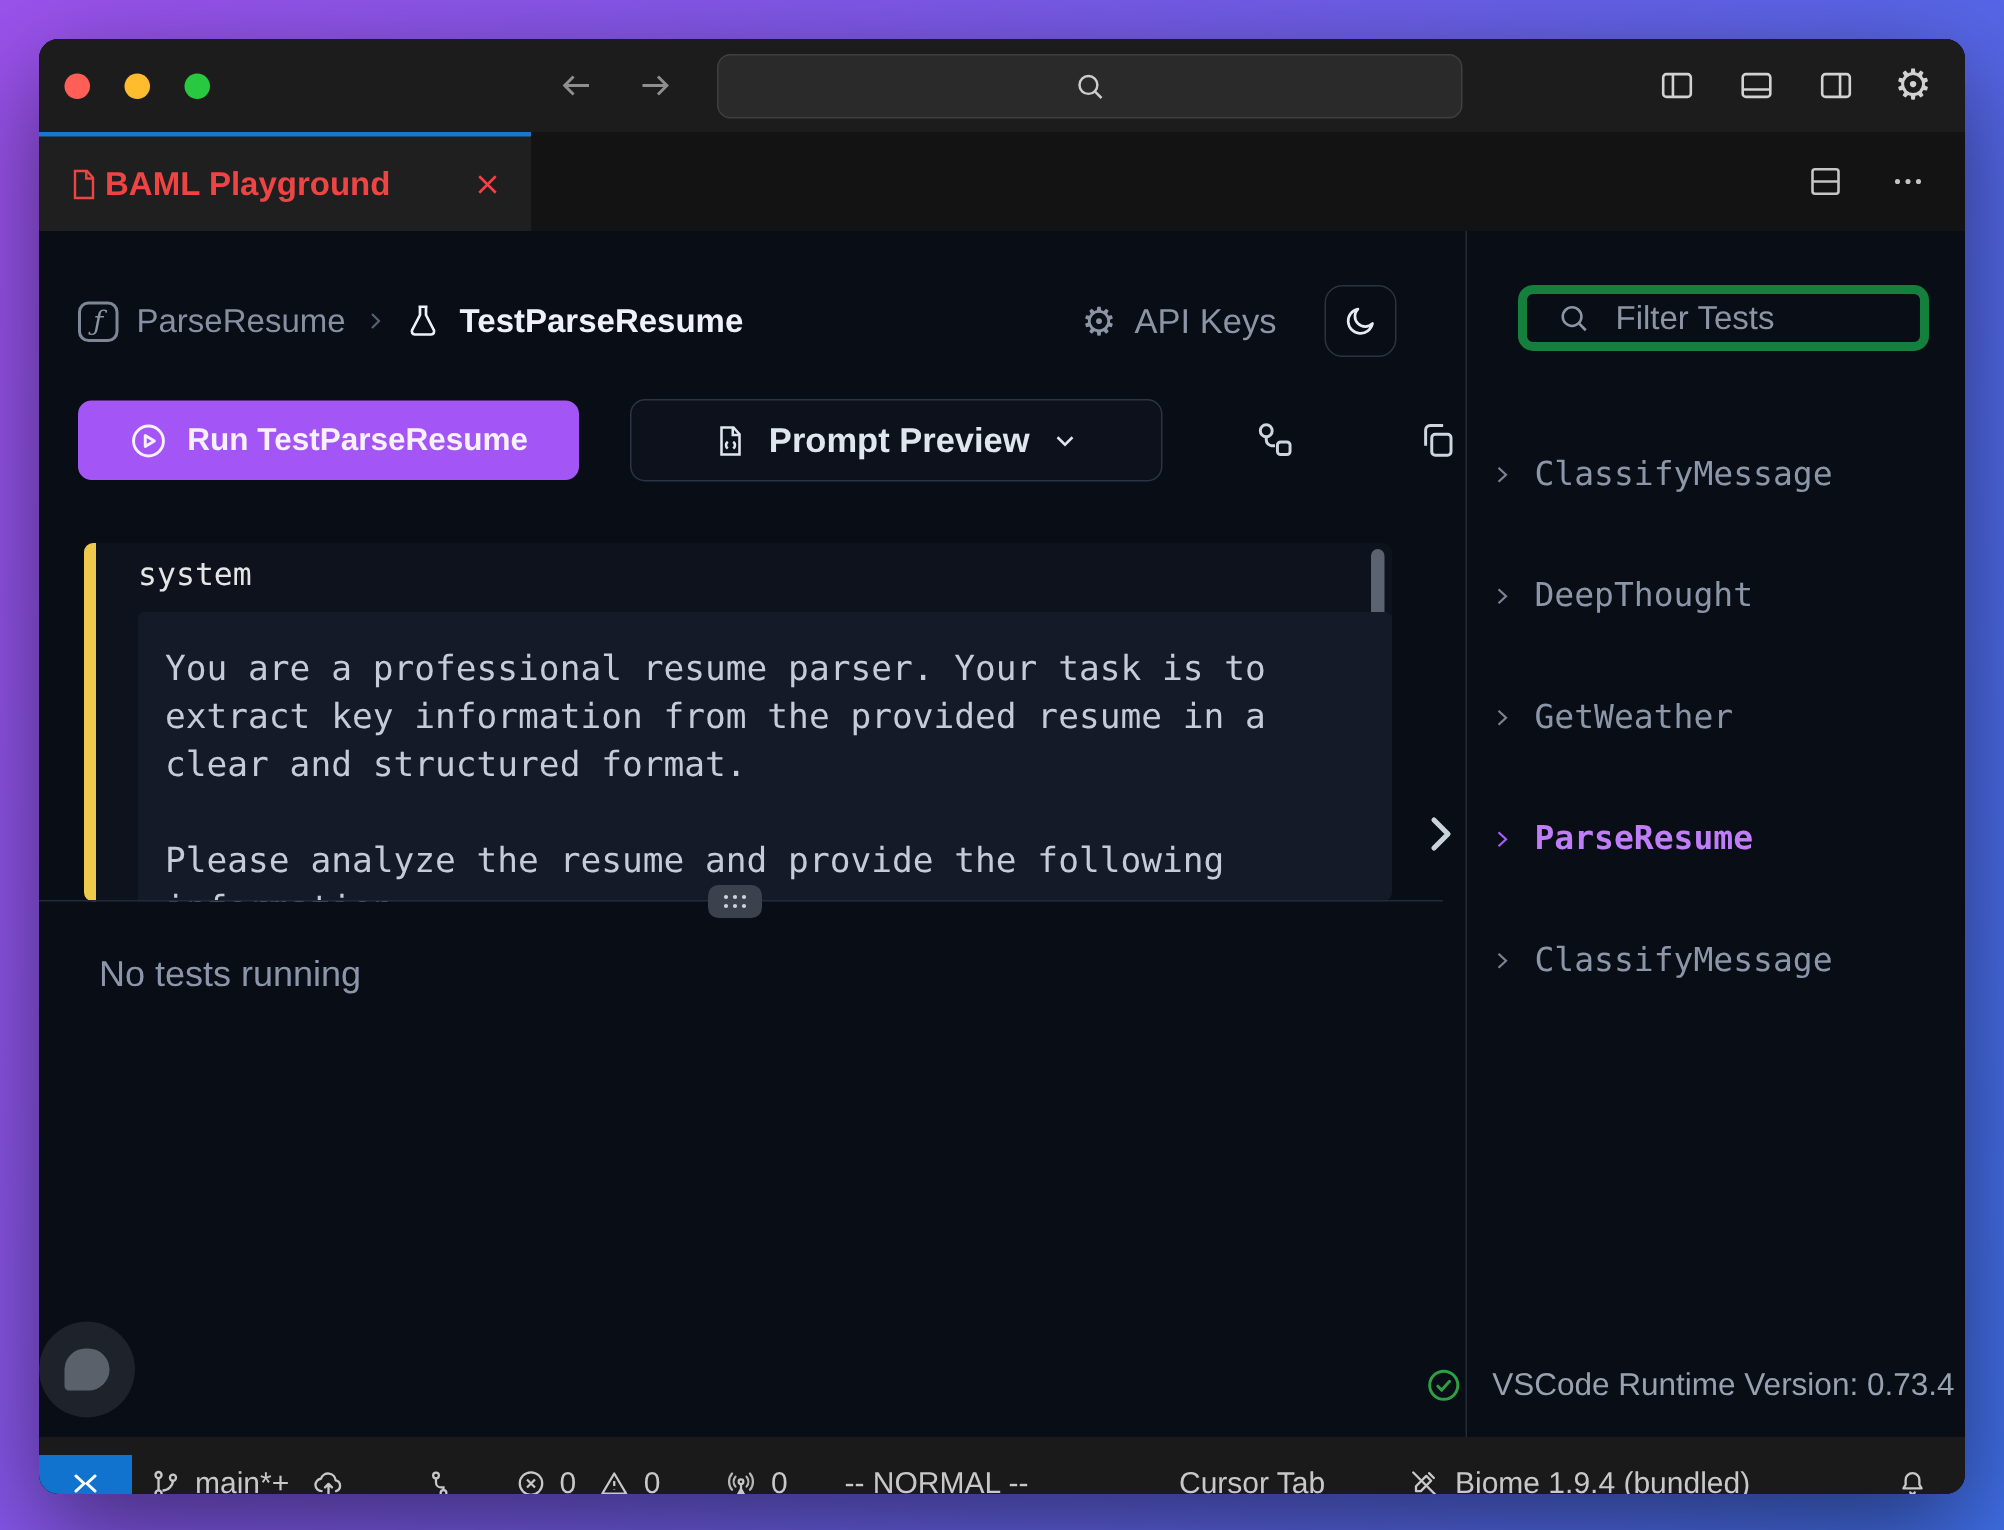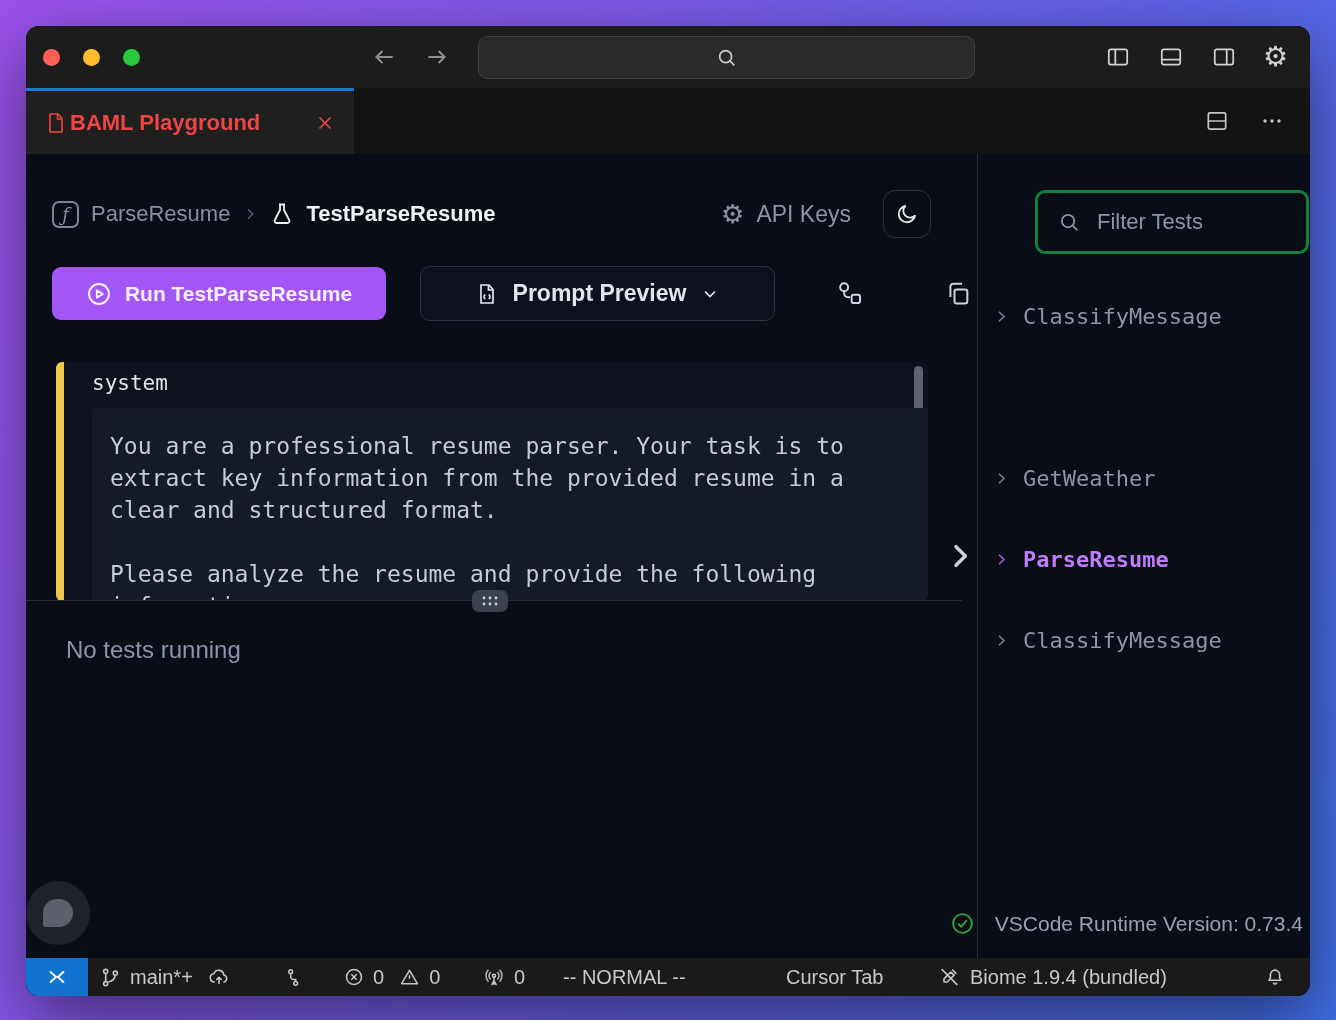--- a/index.html
+++ b/index.html
@@ -89,36 +89,36 @@
 
   .no-tests { position:absolute; left:40px; top:482px; color:#8b96ab; font-size:24px; }
 
   .chat-bubble-btn { position:absolute; left:0px; top:727px; width:64px; height:64px; border-radius:50%;
     background:#1e222a; display:flex; align-items:center; justify-content:center; }
   .chat-blob { width:30px; height:28px; background:#5a616b; border-radius:14px 14px 14px 3px; }
 
   .runtime-check { position:absolute; left:924px; top:757px; color:#2ea043; }
 
   
-  .filter-box { position:absolute; left:34px; top:36px; width:274px; height:64px;
-    border:3px solid #15803d; border-radius:10px; display:flex; align-items:center; gap:16px; padding:0 20px;margin-left:23px; }
+  .filter-box { position:absolute; left:34px; top:36px; width:274px; height:44px;
+    border:6px solid #15803d; border-radius:10px; display:flex; align-items:center; gap:16px; padding:0 20px; }
   .filter-box input { flex:1; background:transparent; border:none; outline:none;
     color:#aeb8c8; font-size:22px; font-family:"Liberation Sans",sans-serif; }
   .filter-box input::placeholder { color:#8b95a6; }
   .filter-search-icon { color:#8b95a6; }
   .test-item { position:absolute; left:0; width:100%; height:34px; display:flex; align-items:center; cursor:pointer; }
   .test-chevron { margin-left:16px; color:#788293; }
   .test-label { margin-left:14px; font-family:"DejaVu Sans Mono",monospace; font-size:22px; color:#8b96a8; }
   .test-item.active .test-label { color:#c07df8; font-weight:bold; }
   .test-item.active .test-chevron { color:#a65ef0; }
   .runtime-label { position:absolute; right:6px; top:758px; color:#97a1b0; font-size:21px; }
 
   
   .statusbar { position:relative; height:38px; background:#1a1a1a; color:#c8c8c8; font-size:20px; }
-  .sb-item { position:absolute; top:0; height:38px; display:flex; align-items:center; gap:9px; cursor:pointer; }
+  .sb-item { position:absolute; top:12px; height:38px; display:flex; align-items:center; gap:9px; cursor:pointer; }
   .sb-remote { left:0; width:62px; background:#1273ce; color:#fff; justify-content:center; }
   .sb-branch { left:74px; }
   .sb-graph { left:258px; }
   .sb-problems { left:318px; }
   .sb-ports { left:457px; }
   .sb-mode { left:537px; }
   .sb-cursortab { left:760px; }
   .sb-biome { left:912px; }
   .sb-bell { right:24px; }
 </style>
@@ -336,20 +336,28 @@
       </div>
 
       <div class="test-item" style="top:145px">
         <span class="test-chevron">
             <svg width="15" height="15" viewBox="0 0 24 24" fill="none" stroke="currentColor" stroke-width="2.4">
               <path d="m8 4.5 8 7.5-8 7.5"></path>
             </svg>
           </span>
         <span class="test-label">ClassifyMessage</span>
       </div>
+      <div class="test-item" style="top:226px">
+        <span class="test-chevron">
+            <svg width="15" height="15" viewBox="0 0 24 24" fill="none" stroke="currentColor" stroke-width="2.4">
+              <path d="m8 4.5 8 7.5-8 7.5"></path>
+            </svg>
+          </span>
+        <span class="test-label">DeepThought</span>
+      </div>
       <div class="test-item" style="top:307px">
         <span class="test-chevron">
             <svg width="15" height="15" viewBox="0 0 24 24" fill="none" stroke="currentColor" stroke-width="2.4">
               <path d="m8 4.5 8 7.5-8 7.5"></path>
             </svg>
           </span>
         <span class="test-label">GetWeather</span>
       </div>
       <div class="test-item active" style="top:388px">
         <span class="test-chevron">

